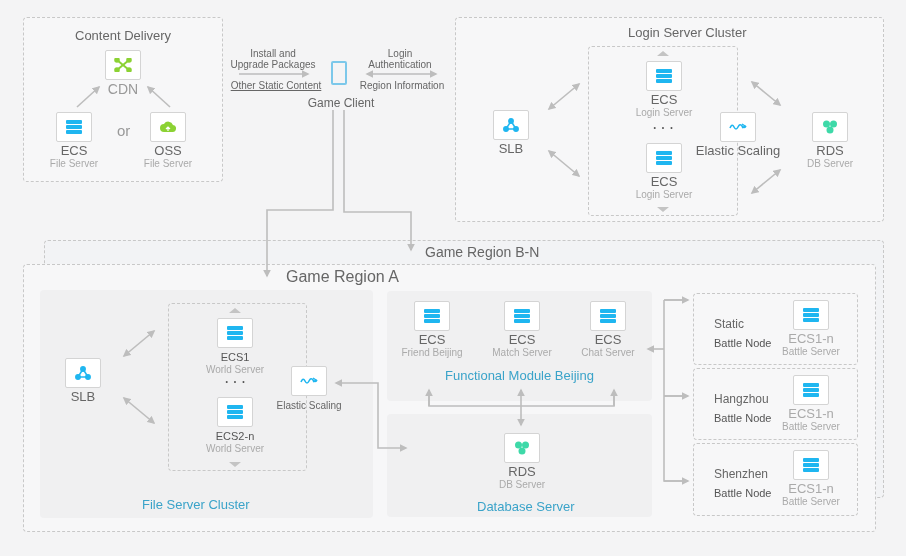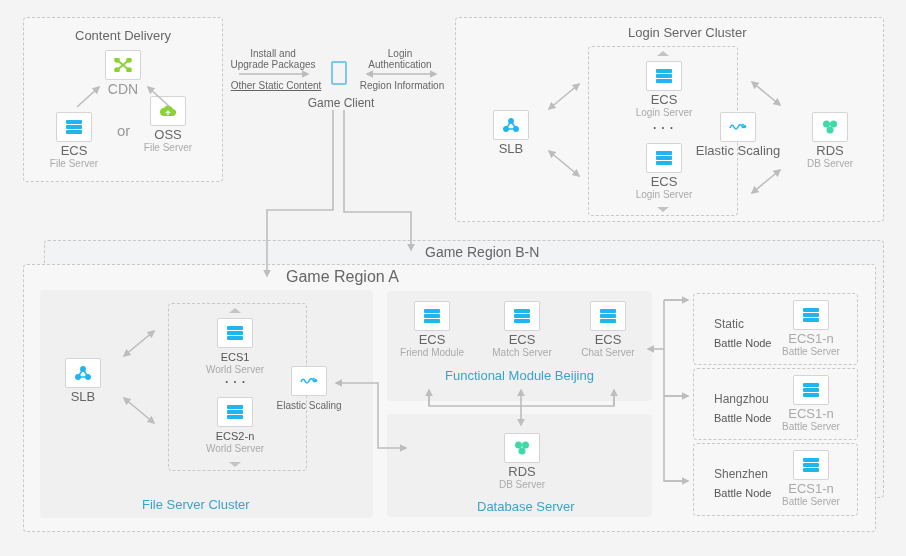--- a/index.html
+++ b/index.html
@@ -51,21 +51,21 @@
     <svg width="16" height="14" viewBox="0 0 16 14">
         <rect x="0" y="0" width="16" height="4" rx="1" fill="#1fb6f0"></rect>
         <rect x="0" y="5" width="16" height="4" rx="1" fill="#1fb6f0"></rect>
         <rect x="0" y="10" width="16" height="4" rx="1" fill="#1fb6f0"></rect>
       </svg>
   </div>
   <div class="name">ECS</div>
   <div class="sub">File Server</div>
 </div>
 <div class="lbl" style="left:117px;top:122px;font-size:15px;color:#999;">or</div>
-<div class="node" style="left:128px;top:96px;">
+<div class="node" style="left:128px;top:112px;">
   <div class="ibox">
     <svg width="16" height="12" viewBox="0 0 16 12">
         <path d="M4 11 A4 4 0 0 1 4 3 A5 5 0 0 1 13 4 A3.5 3.5 0 0 1 12 11 Z" fill="#8cd234"></path>
         <path d="M8 10 V6 M6 8 L8 6 L10 8" stroke="#fff" stroke-width="1.2" fill="none"></path>
       </svg>
   </div>
   <div class="name">OSS</div>
   <div class="sub">File Server</div>
 </div>
 
@@ -201,21 +201,21 @@
 <div id="func-servers">
     <div class="node" style="left: 392px; top: 301px;">
       <div class="ibox">
         <svg width="16" height="14" viewBox="0 0 16 14">
           <rect x="0" y="0" width="16" height="4" rx="1" fill="#1fb6f0"></rect>
           <rect x="0" y="5" width="16" height="4" rx="1" fill="#1fb6f0"></rect>
           <rect x="0" y="10" width="16" height="4" rx="1" fill="#1fb6f0"></rect>
         </svg>
       </div>
       <div class="name">ECS</div>
-      <div class="sub">Friend Module</div>
+      <div class="sub">Friend Beijing</div>
     </div>
     <div class="node" style="left: 482px; top: 301px;">
       <div class="ibox">
         <svg width="16" height="14" viewBox="0 0 16 14">
           <rect x="0" y="0" width="16" height="4" rx="1" fill="#1fb6f0"></rect>
           <rect x="0" y="5" width="16" height="4" rx="1" fill="#1fb6f0"></rect>
           <rect x="0" y="10" width="16" height="4" rx="1" fill="#1fb6f0"></rect>
         </svg>
       </div>
       <div class="name">ECS</div>

